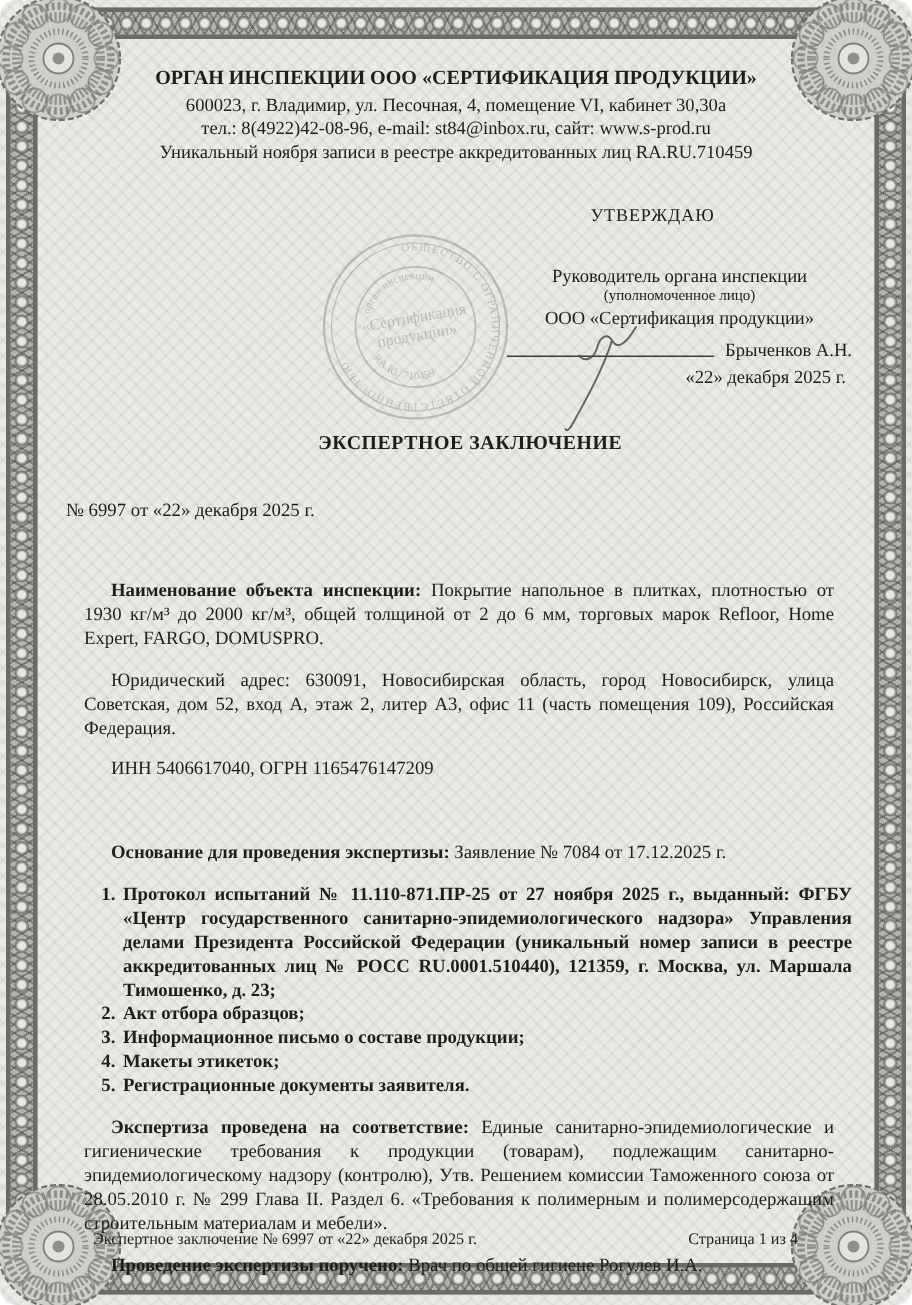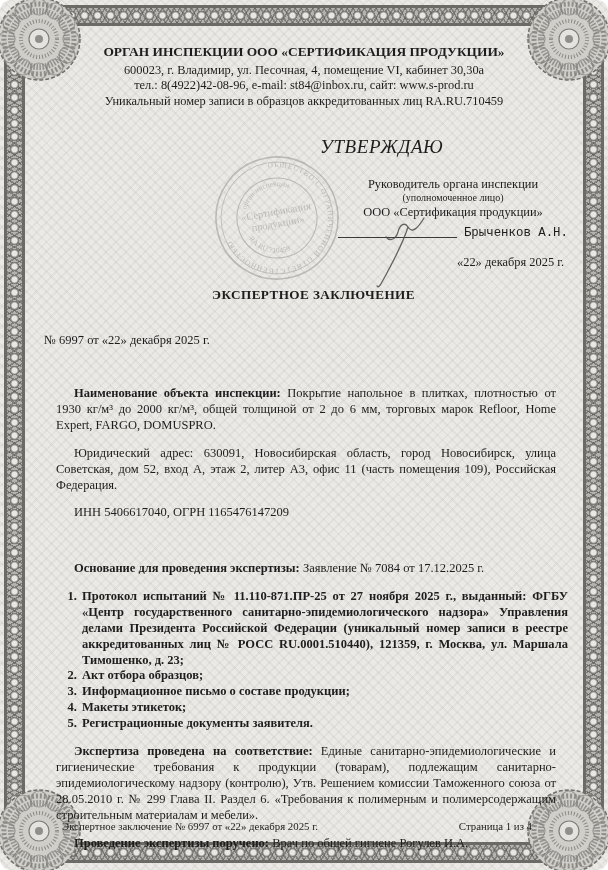--- a/index.html
+++ b/index.html
@@ -45,26 +45,26 @@
   .band-right{right:4px;}
   .corner{position:absolute;width:88px;height:88px;}
   .c-tl{top:-3px;left:-3px;}
   .c-tr{top:-3px;right:-3px;transform:scaleX(-1);}
   .c-bl{bottom:-3px;left:-3px;transform:scaleY(-1);}
   .c-br{bottom:-3px;right:-3px;transform:scale(-1,-1);}
   
   .abs{position:absolute;}
   .header-block{top:44px;left:40px;right:40px;text-align:center;line-height:15.5px;font-size:12.4px;}
   .org-name{font-weight:bold;font-size:13.4px;margin-bottom:3px;}
-  .approve-word{top:136px;left:320px;width:230px;text-align:left;font-size:19px;letter-spacing:.6px;font-style:italic;}
+  .approve-word{top:136px;left:320px;width:230px;text-align:center;font-size:12px;letter-spacing:.6px;}
   .approval-block{top:176px;left:338px;width:230px;font-size:12.4px;line-height:16px;text-align:center;}
   .approval-small{font-size:10px;line-height:12px;}
-  .sig-row{display:flex;align-items:flex-end;margin-top:3px;font-size:12.4px;font-family:Liberation Mono, monospace;}
+  .sig-row{display:flex;align-items:flex-end;margin-top:3px;font-size:12.4px;}
   .sig-line{flex:1;border-bottom:1px solid #3a3a3a;margin:0 7px 3px 0;height:14px;}
-  .approval-date{text-align:right;padding-right:4px;margin-top:13px;}
+  .approval-date{text-align:right;padding-right:4px;margin-top:2px;}
   .doc-title{top:287px;left:0;right:0;text-align:center;font-weight:bold;font-size:13.2px;letter-spacing:.4px;padding-left:19px;}
   .doc-num{top:333px;left:44px;font-size:12.5px;}
   .body-block{left:44px;width:524px;font-size:12.5px;line-height:15.9px;text-align:justify;}
   .b1{top:374px;}
   .b2{top:549px;}
   .body-block p{margin:12px;text-indent:18px;}
   .body-block ol{margin:0;padding:0 0 0 36px;font-weight:bold;}
   .body-block li{margin:0;padding-left:2px;text-align:justify;}
   .footer-row{top:820px;left:62px;right:76px;display:flex;justify-content:space-between;font-size:10.8px;gap:29px;}
   
@@ -115,21 +115,21 @@
       <use href="#rosette"></use>
     </svg>
   <svg class="corner c-br" viewBox="0 0 88 88">
       <use href="#rosette"></use>
     </svg>
 
   <div class="abs header-block">
     <div class="org-name">ОРГАН ИНСПЕКЦИИ ООО «СЕРТИФИКАЦИЯ ПРОДУКЦИИ»</div>
     <div>600023, г. Владимир, ул. Песочная, 4, помещение VI, кабинет 30,30а</div>
     <div>тел.: 8(4922)42-08-96, e-mail: st84@inbox.ru, сайт: www.s-prod.ru</div>
-    <div>Уникальный номер записи в образцов аккредитованных лиц RA.RU.710459</div>
+    <div>Уникальный ноября записи в реестре аккредитованных лиц RA.RU.710459</div>
   </div>
 
   <div class="abs approve-word">УТВЕРЖДАЮ</div>
 
   <svg class="abs stamp" width="130" height="130" viewBox="0 0 130 130" style="transform:rotate(-10deg);">
     <defs>
       <path id="arcOuter" d="M 65,14 A 51 51 0 1 1 64.9,14"></path>
       <path id="arcInTop" d="M 33,65 A 32 32 0 0 1 97,65"></path>
       <path id="arcInBottom" d="M 30,65 A 35 35 0 0 0 100,65"></path>
     </defs>

